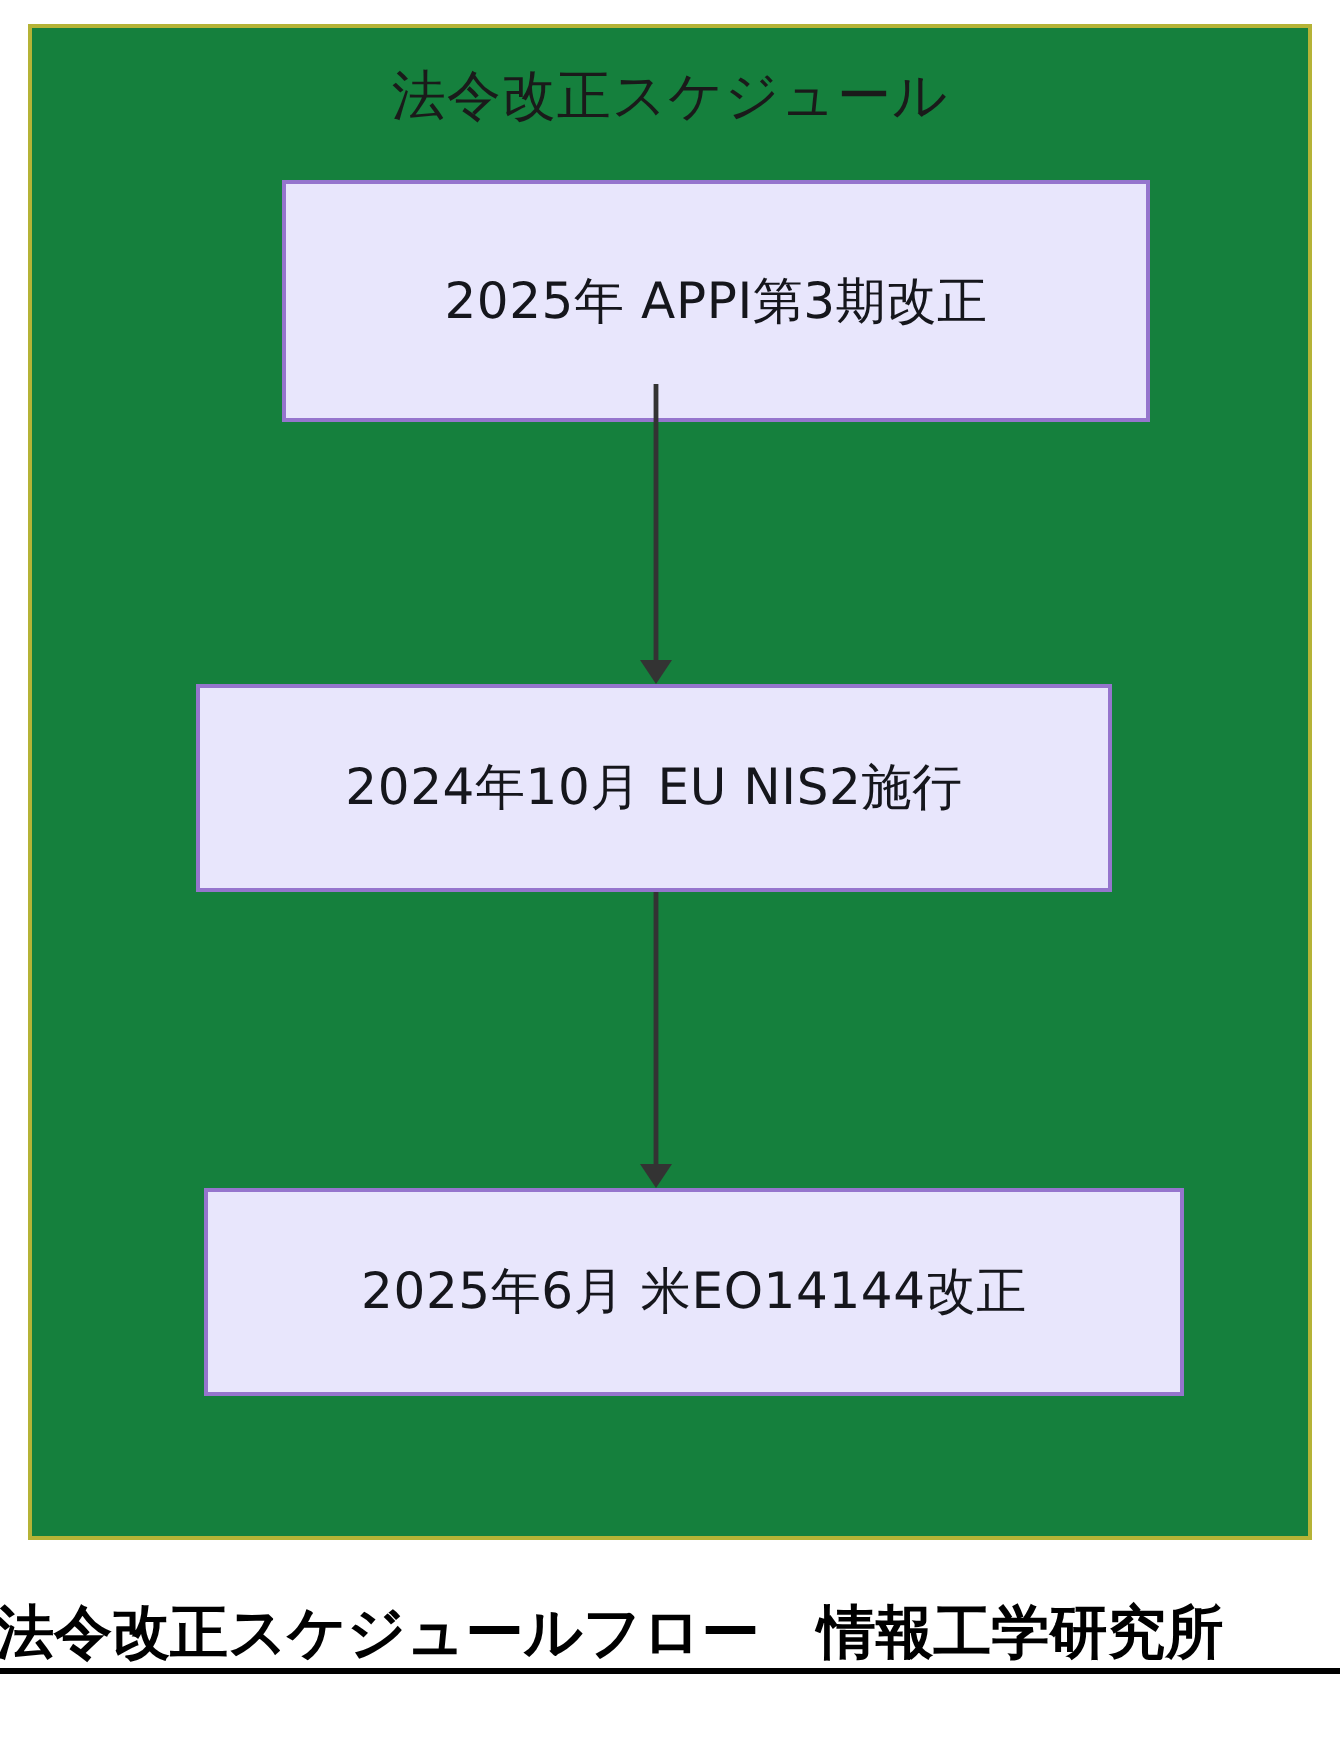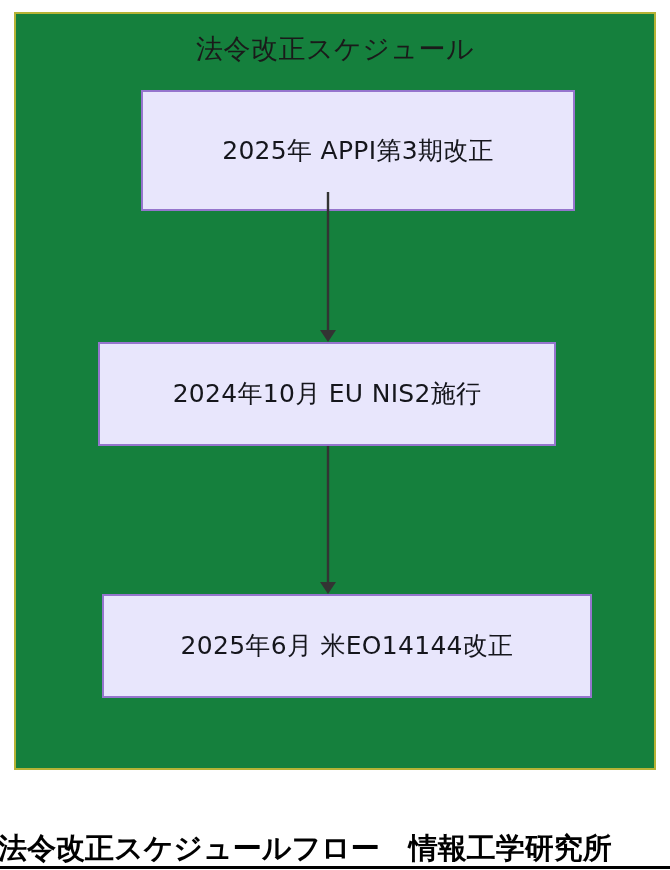--- a/index.html
+++ b/index.html
@@ -81,21 +81,20 @@
     pointer-events: none;
     overflow: visible;
   }
 
   
   .caption-wrap {
     position: absolute;
     left: 0;
     top: 800px;
     width: 670px;
-    margin-top: 32px;
   }
   .caption-text {
     font-size: 29px;
     font-weight: bold;
     color: #000000;
     white-space: nowrap;
     line-height: 1.12;
     letter-spacing: 0px;
     margin-left: -2px;
   }

